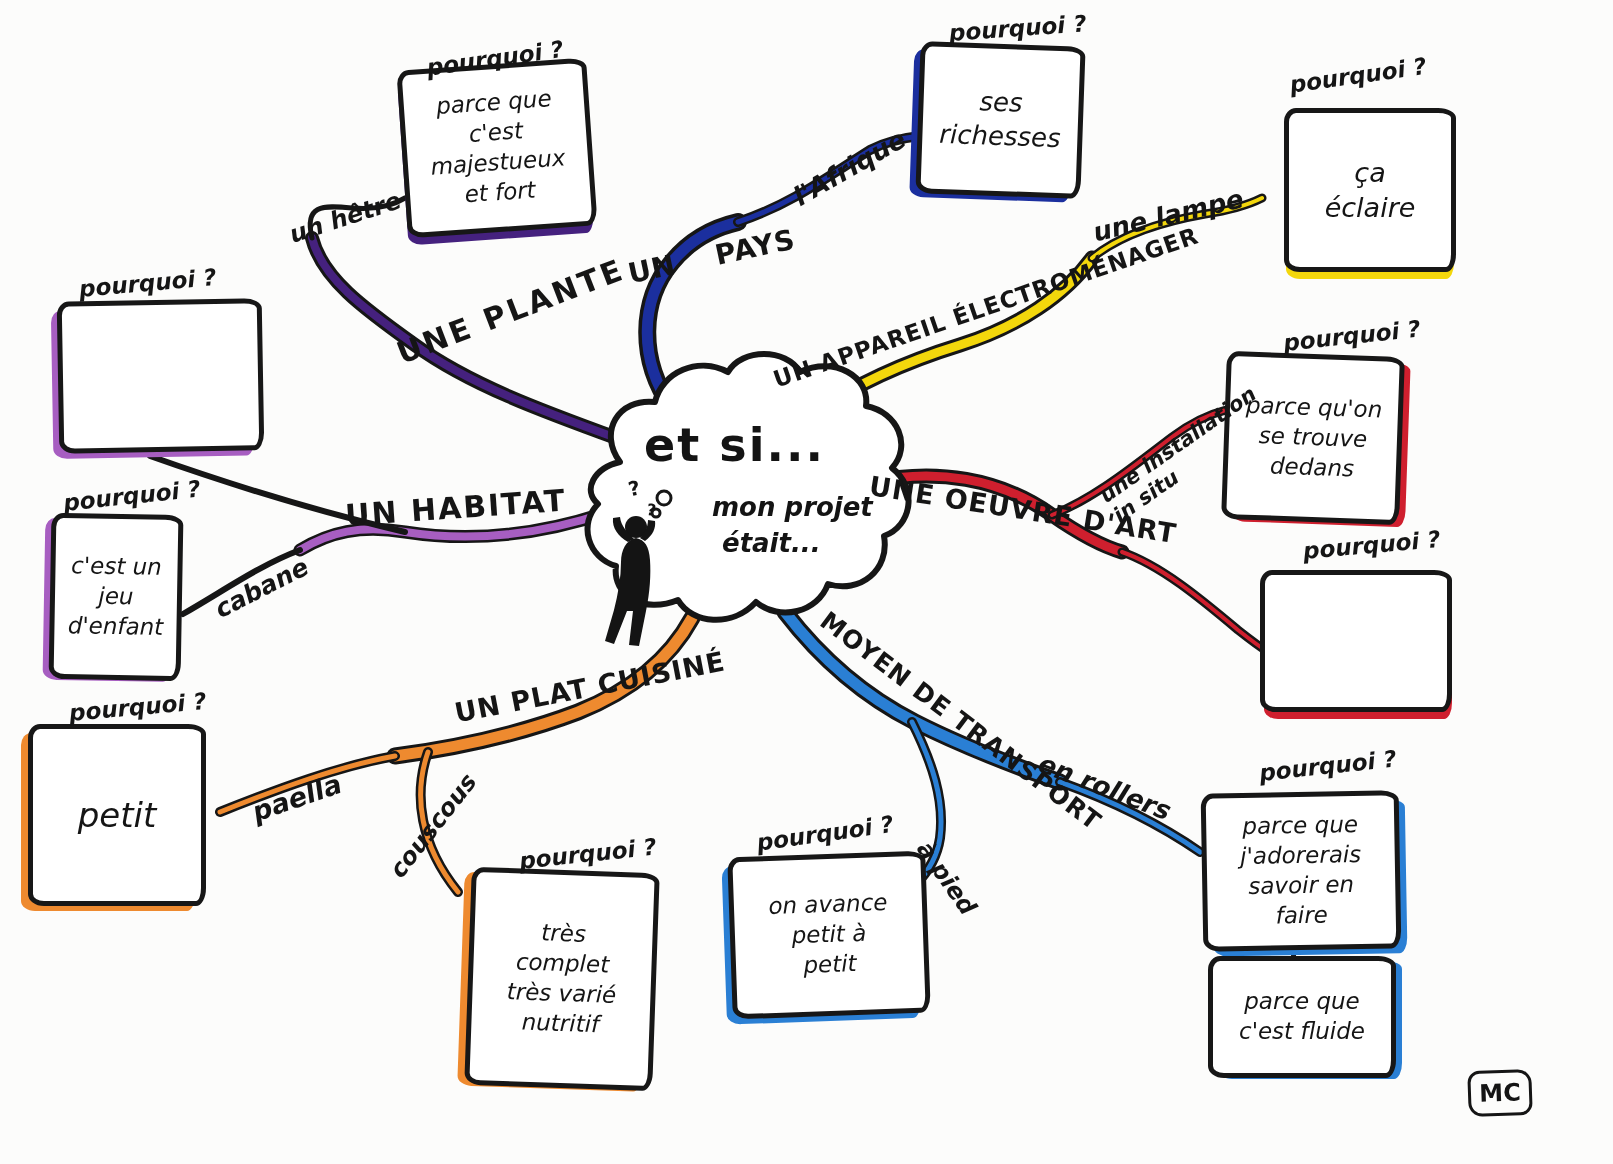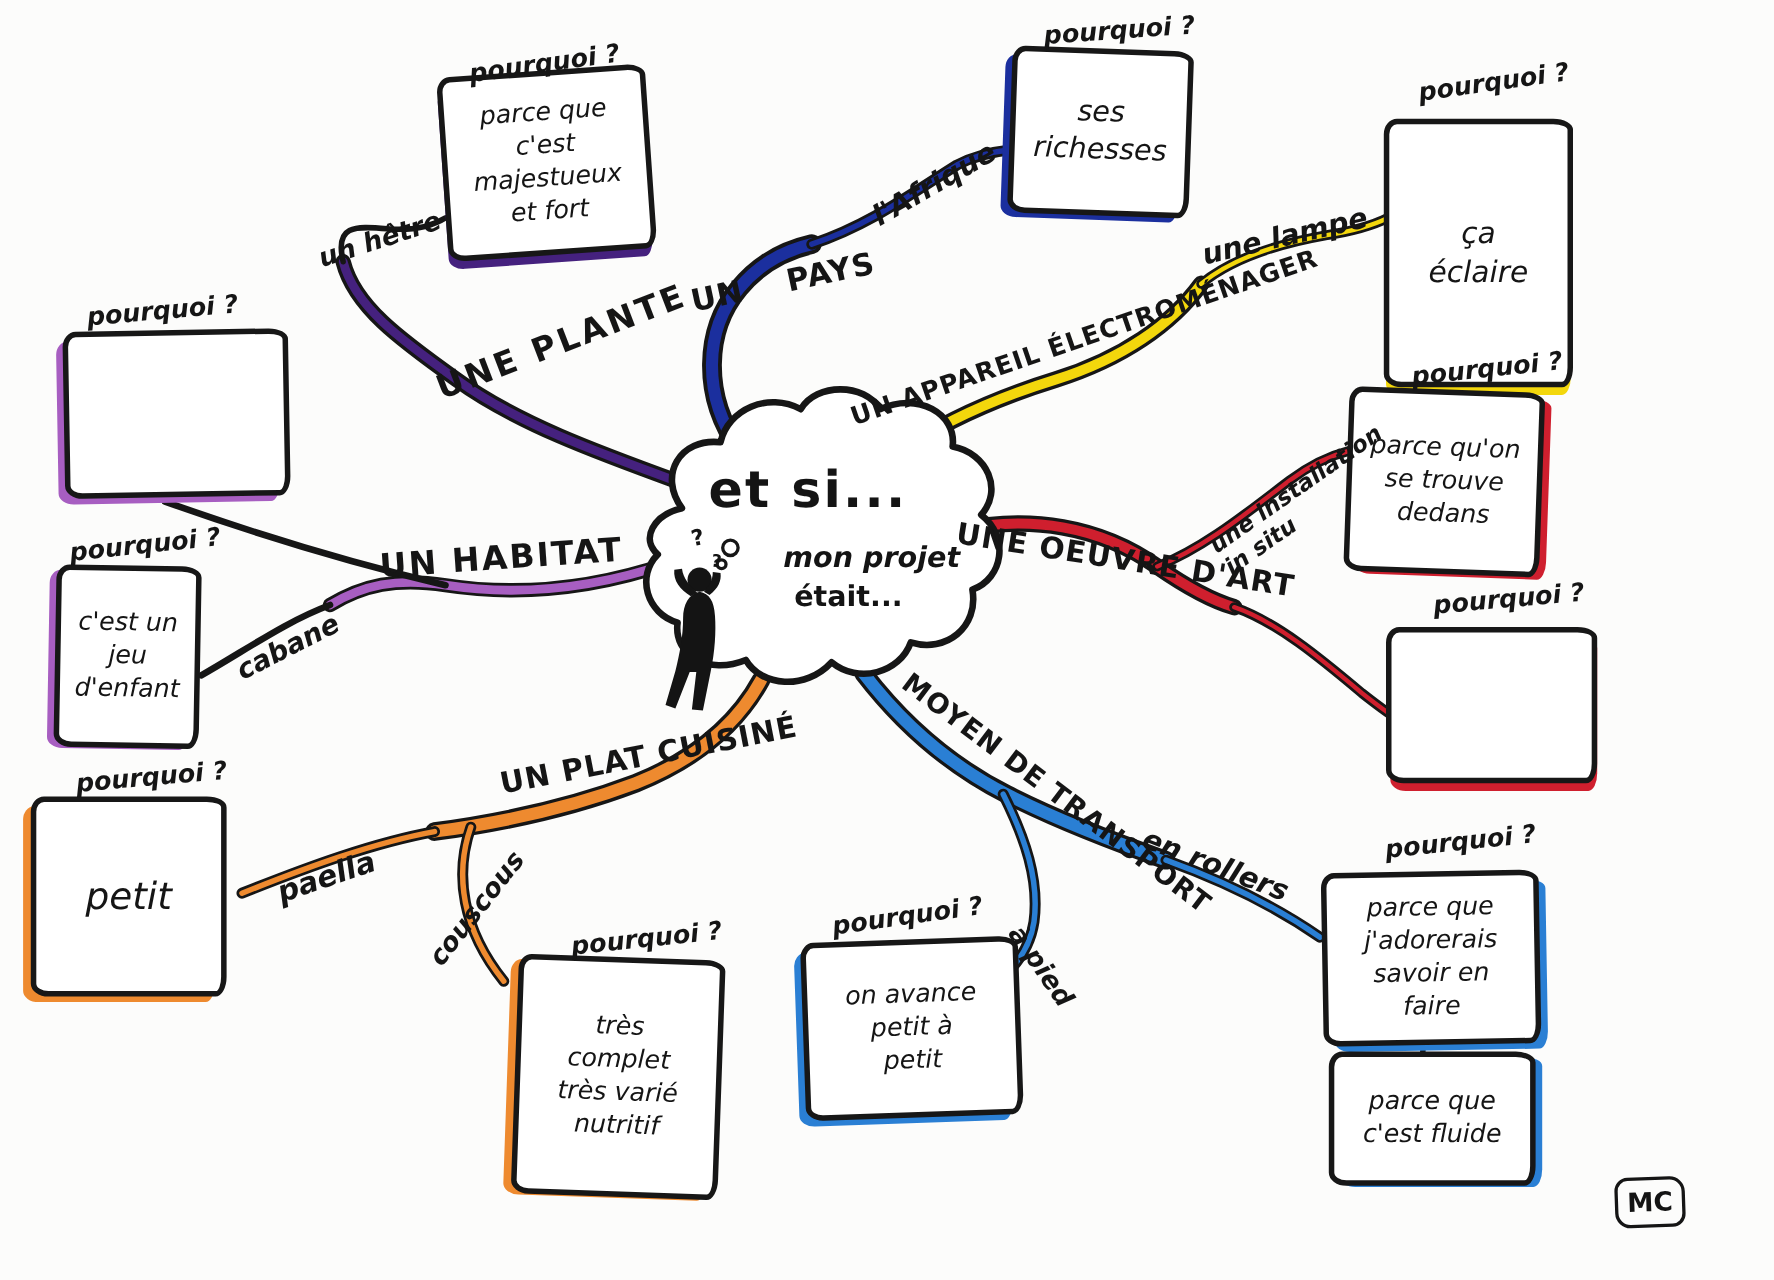--- a/index.html
+++ b/index.html
@@ -33,21 +33,21 @@
   .acc-blue-r    { box-shadow:8px 3px 0 -2px #2a7fd4; }
   .acc-blue-lb   { box-shadow:-8px 7px 0 -2px #2a7fd4; }
   .acc-orange-lb { box-shadow:-9px 7px 0 -2px #ee8a2f; }
   .acc-orange-l  { box-shadow:-9px 3px 0 -2px #ee8a2f; }
 
   .cloud-title { position:absolute; z-index:3; left:642px; top:418px; width:185px;
                  font-size:46px; font-weight:bold; letter-spacing:2px; text-align:center; }
   .cloud-sub1 { position:absolute; z-index:3; left:712px; top:492px; font-size:26px;
                 font-style:italic; font-weight:bold; }
   .cloud-sub2 { position:absolute; z-index:3; left:722px; top:528px; font-size:26px;
-                font-weight:bold;text-align:right; }
+                font-style:italic; font-weight:bold;text-align:right; }
   .qm { position:absolute; z-index:3; font-size:20px; font-weight:bold; transform-origin:0 0; }
 
   .signature { position:absolute; z-index:3; left:1468px; top:1070px; width:64px; height:46px;
                border:3px solid #151515; border-radius:12px 14px 12px 14px;
                display:flex; align-items:center; justify-content:center;
                font-size:24px; font-weight:bold; transform:rotate(-2deg); }
 </style>
 </head>
 <body>
 
@@ -149,21 +149,21 @@
   <div class="q" style="left:518px; top:848px; transform:rotate(-6deg);">pourquoi ?</div>
   <div class="q" style="left:68px; top:700px; transform:rotate(-5deg);">pourquoi ?</div>
   <div class="q" style="left:62px; top:490px; transform:rotate(-6deg);">pourquoi ?</div>
   <div class="q" style="left:78px; top:276px; transform:rotate(-5deg);">pourquoi ?</div>
 
   <div class="nodebox acc-violet-b" style="left:402px; top:64px; width:190px; height:168px; transform:rotate(-4deg);">parce que
 c'est majestueux
 et fort</div>
   <div class="nodebox acc-navy-lb" style="left:918px; top:44px; width:165px; height:152px; transform:rotate(2deg); font-size:26px;">ses
 richesses</div>
-  <div class="nodebox acc-yellow-b" style="left:1258px; top:108px; width:172px; height:244px; font-size:27px;">ça
+  <div class="nodebox acc-yellow-b" style="left:1284px; top:108px; width:172px; height:164px; font-size:27px;">ça
 éclaire</div>
   <div class="nodebox acc-red-r" style="left:1224px; top:354px; width:178px; height:168px; transform:rotate(2deg);">parce qu'on
 se trouve
 dedans</div>
   <div class="nodebox acc-red-b" style="left:1260px; top:570px; width:192px; height:142px;"></div>
   <div class="nodebox acc-blue-rb" style="left:1202px; top:792px; width:198px; height:158px; transform:rotate(-1deg);">parce que
 j'adorerais
 savoir en
 faire</div>
   <div class="nodebox acc-blue-r" style="left:1208px; top:956px; width:188px; height:122px;">parce que

